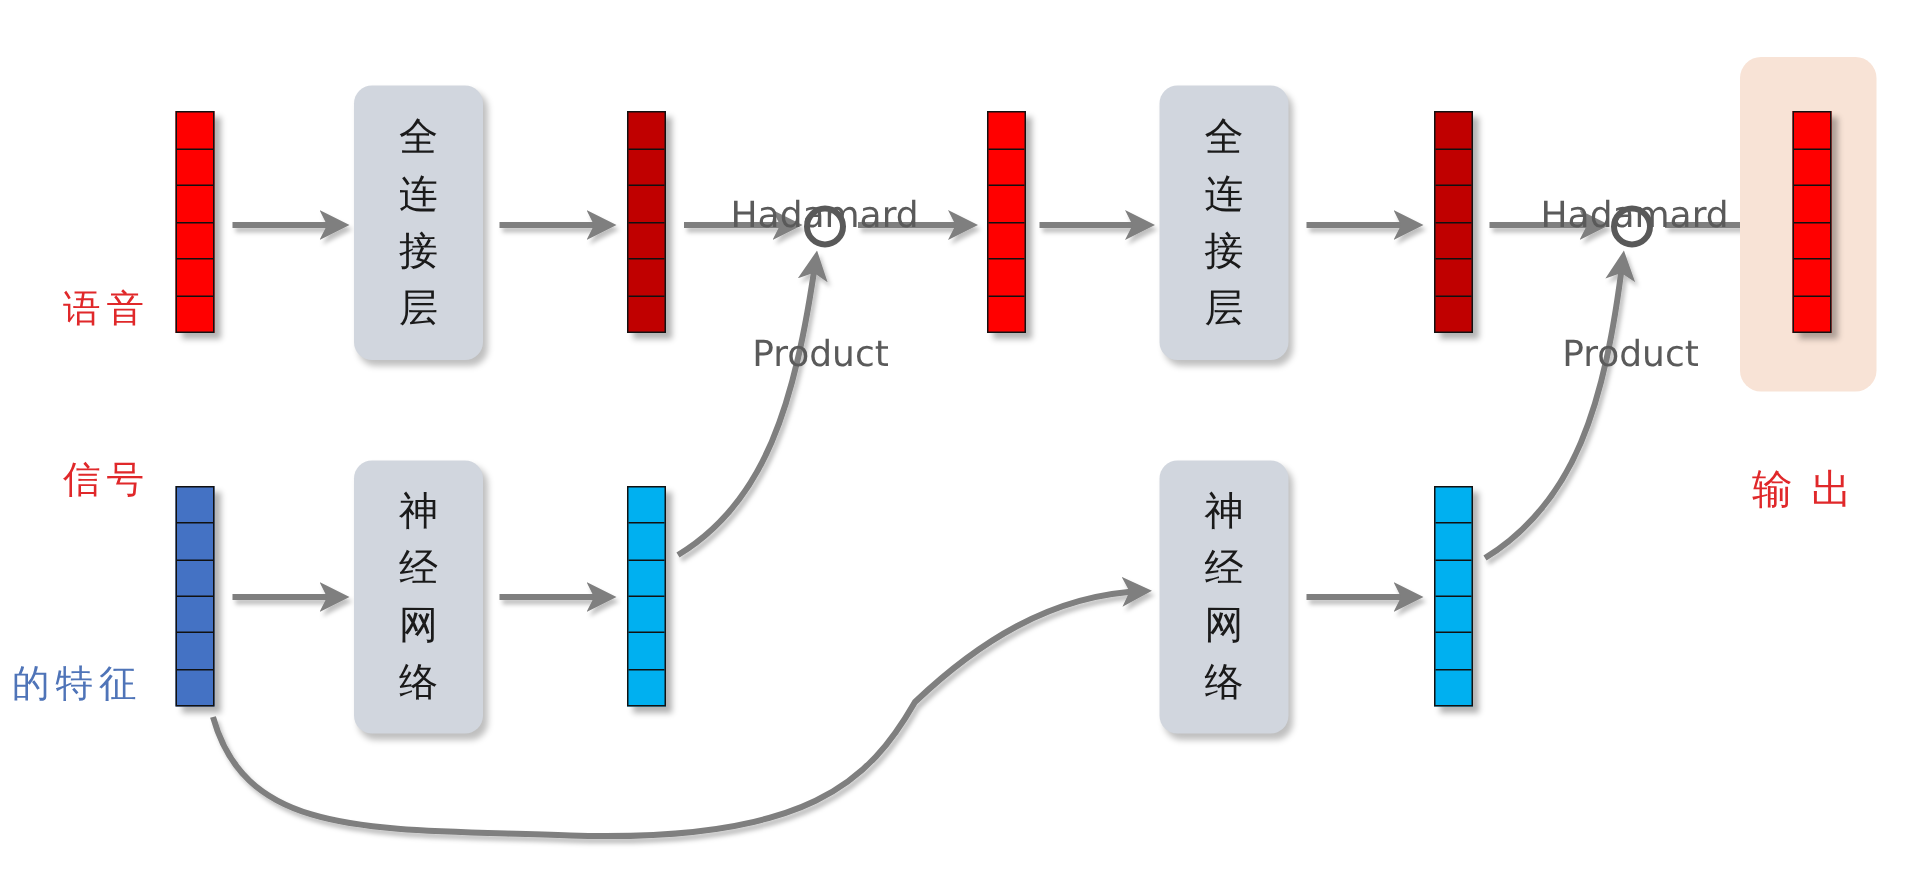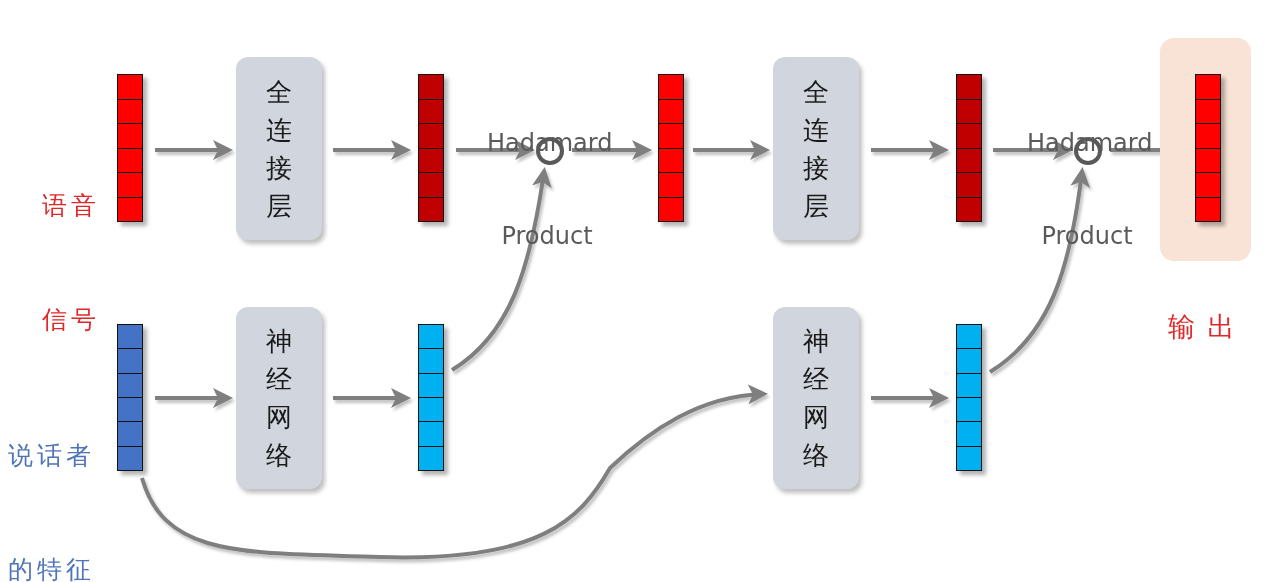--- a/index.html
+++ b/index.html
@@ -50,21 +50,20 @@
       <circle cx="550" cy="151" r="12" fill="#fff" stroke="#595959" stroke-width="4"></circle>
       <circle cx="1088" cy="151" r="12" fill="#fff" stroke="#595959" stroke-width="4"></circle>
     </g>
   </svg>
 
   <div class="label lbl-red" style="left:42px; top:111px;">
     <div>语音</div>
     <div>信号</div>
   </div>
   <div class="label lbl-blue" style="left:8px; top:361px;">
-    <div>说话者</div>
     <div>的特征</div>
   </div>
 
   <div class="vec" style="left: 117px; top: 74px; height: 146px; background: rgb(255, 0, 0);">
       <div class="cell"></div>
       <div class="cell"></div>
       <div class="cell"></div>
       <div class="cell"></div>
       <div class="cell"></div>
       <div class="cell"></div>

